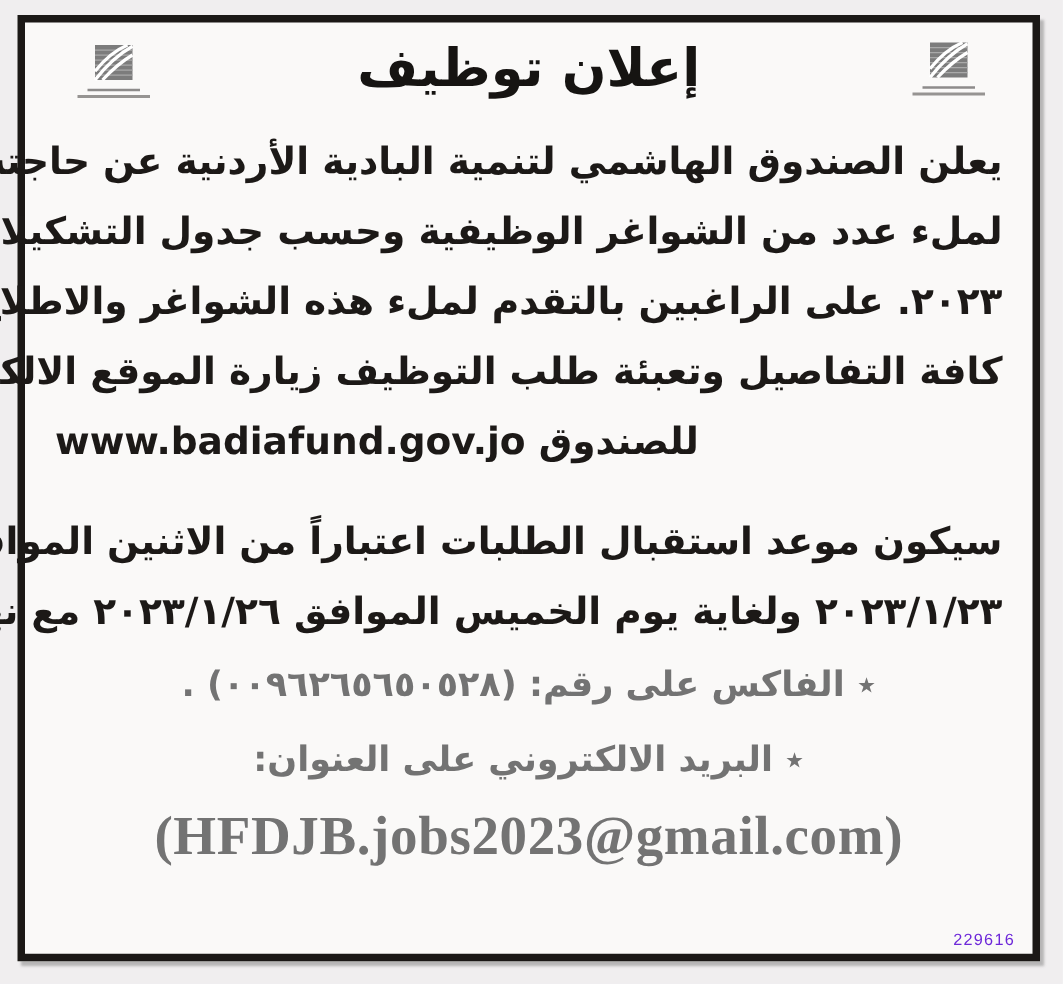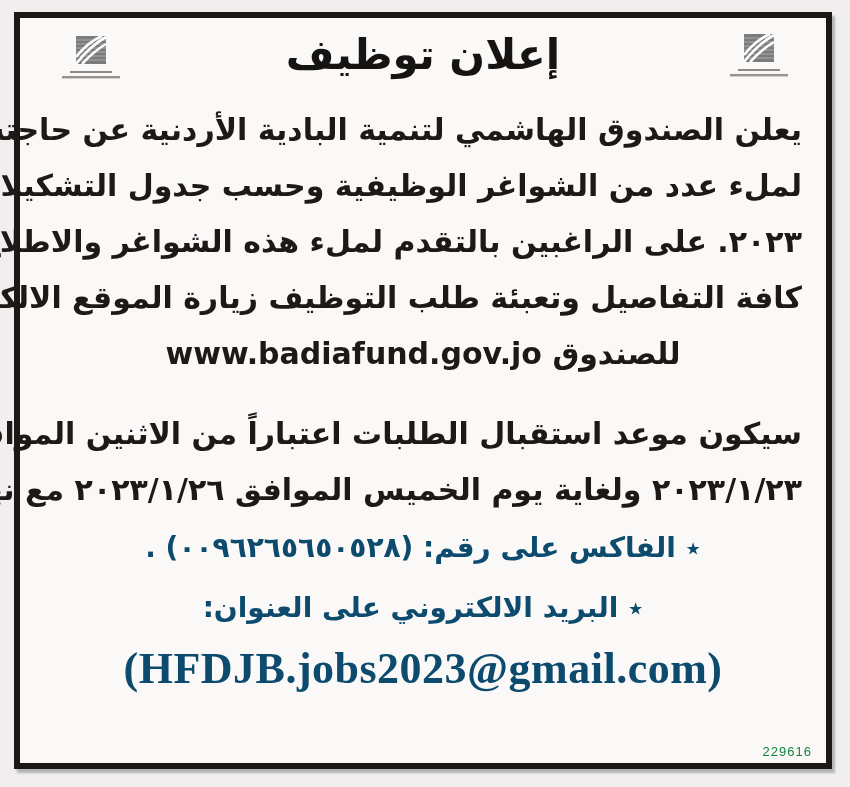--- a/index.html
+++ b/index.html
@@ -50,49 +50,49 @@
     line-height: 56px;
     font-size: 30px;
     font-weight: bold;
     color: #1c1917;
     white-space: nowrap;
   }
   .jline {
     text-align: justify;
     text-align-last: justify;
   }
-  .rline { text-align: center; }
+  .rline { text-align: left; }
   .para2 { margin-top: 24px; }
   
   .cline {
     direction: rtl;
     text-align: center;
     height: 60px;
     line-height: 60px;
     font-size: 28px;
     font-weight: bold;
-    color: #0c4a6e;
+    color: #737373;
   }
   .email-line {
     direction: ltr;
     font-family: "Liberation Serif", serif;
     font-size: 44px;
     font-weight: 600;
     letter-spacing: 0.5px;
     height: 62px;
     line-height: 62px;
   }
   
   .adnum {
     position: absolute;
     right: 14px; bottom: 4px;
     direction: ltr;
     font-family: "Liberation Sans", sans-serif;
     font-size: 13px;
-    color: #15803d;
+    color: #6d28d9;
     letter-spacing: 1px;
   }
 </style>
 </head>
 <body>
 
 <div class="page">
   <div class="frame">
 
     <div class="header">

